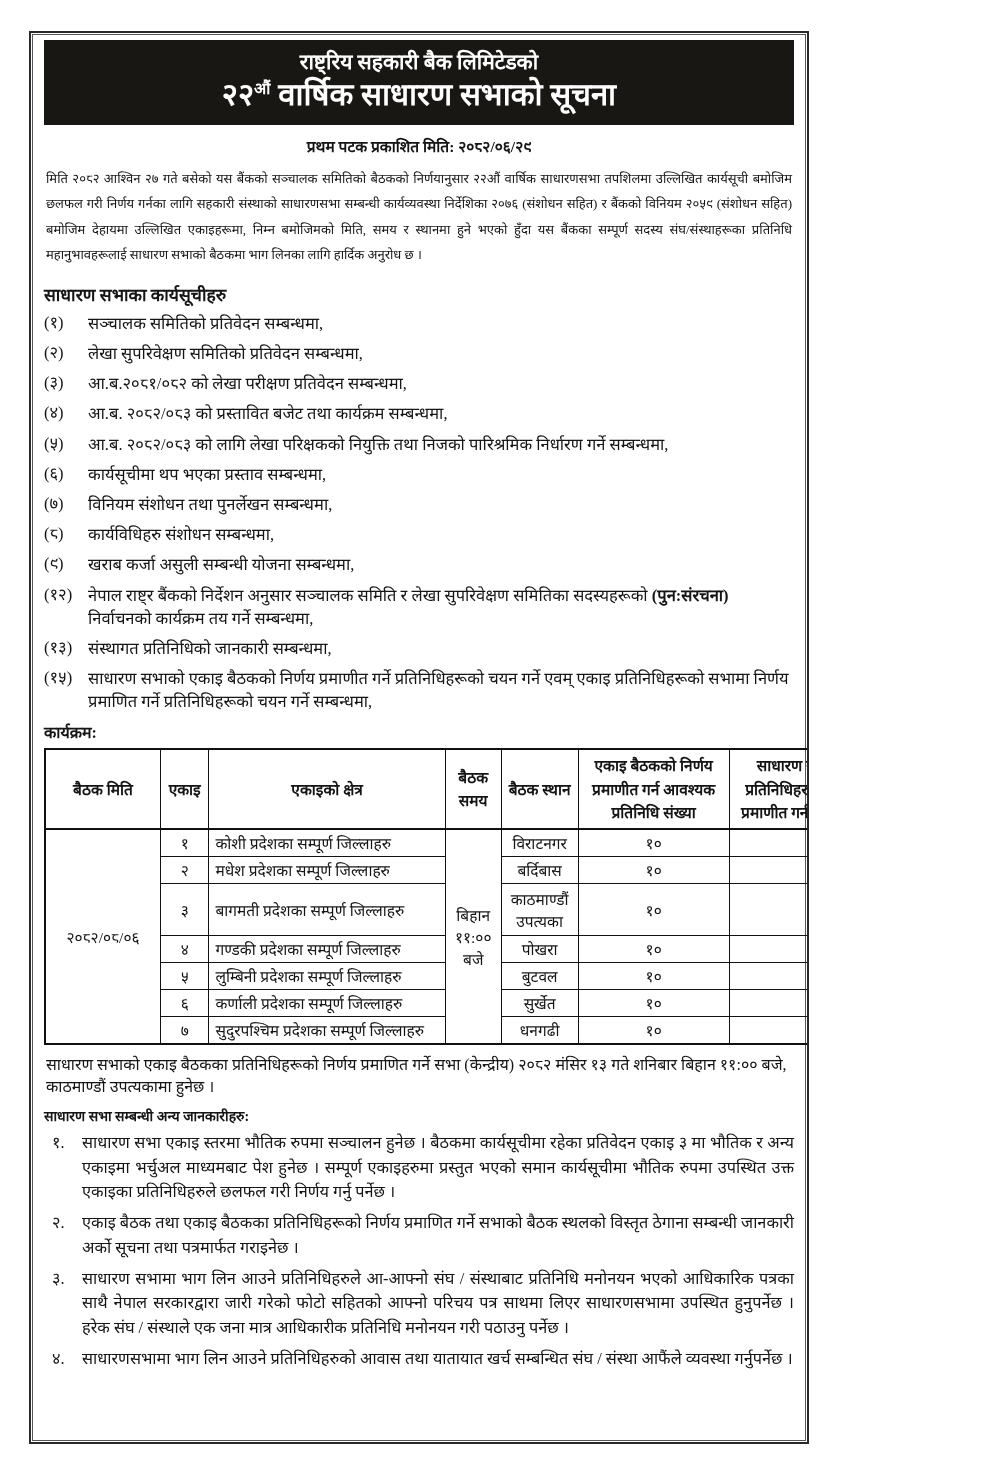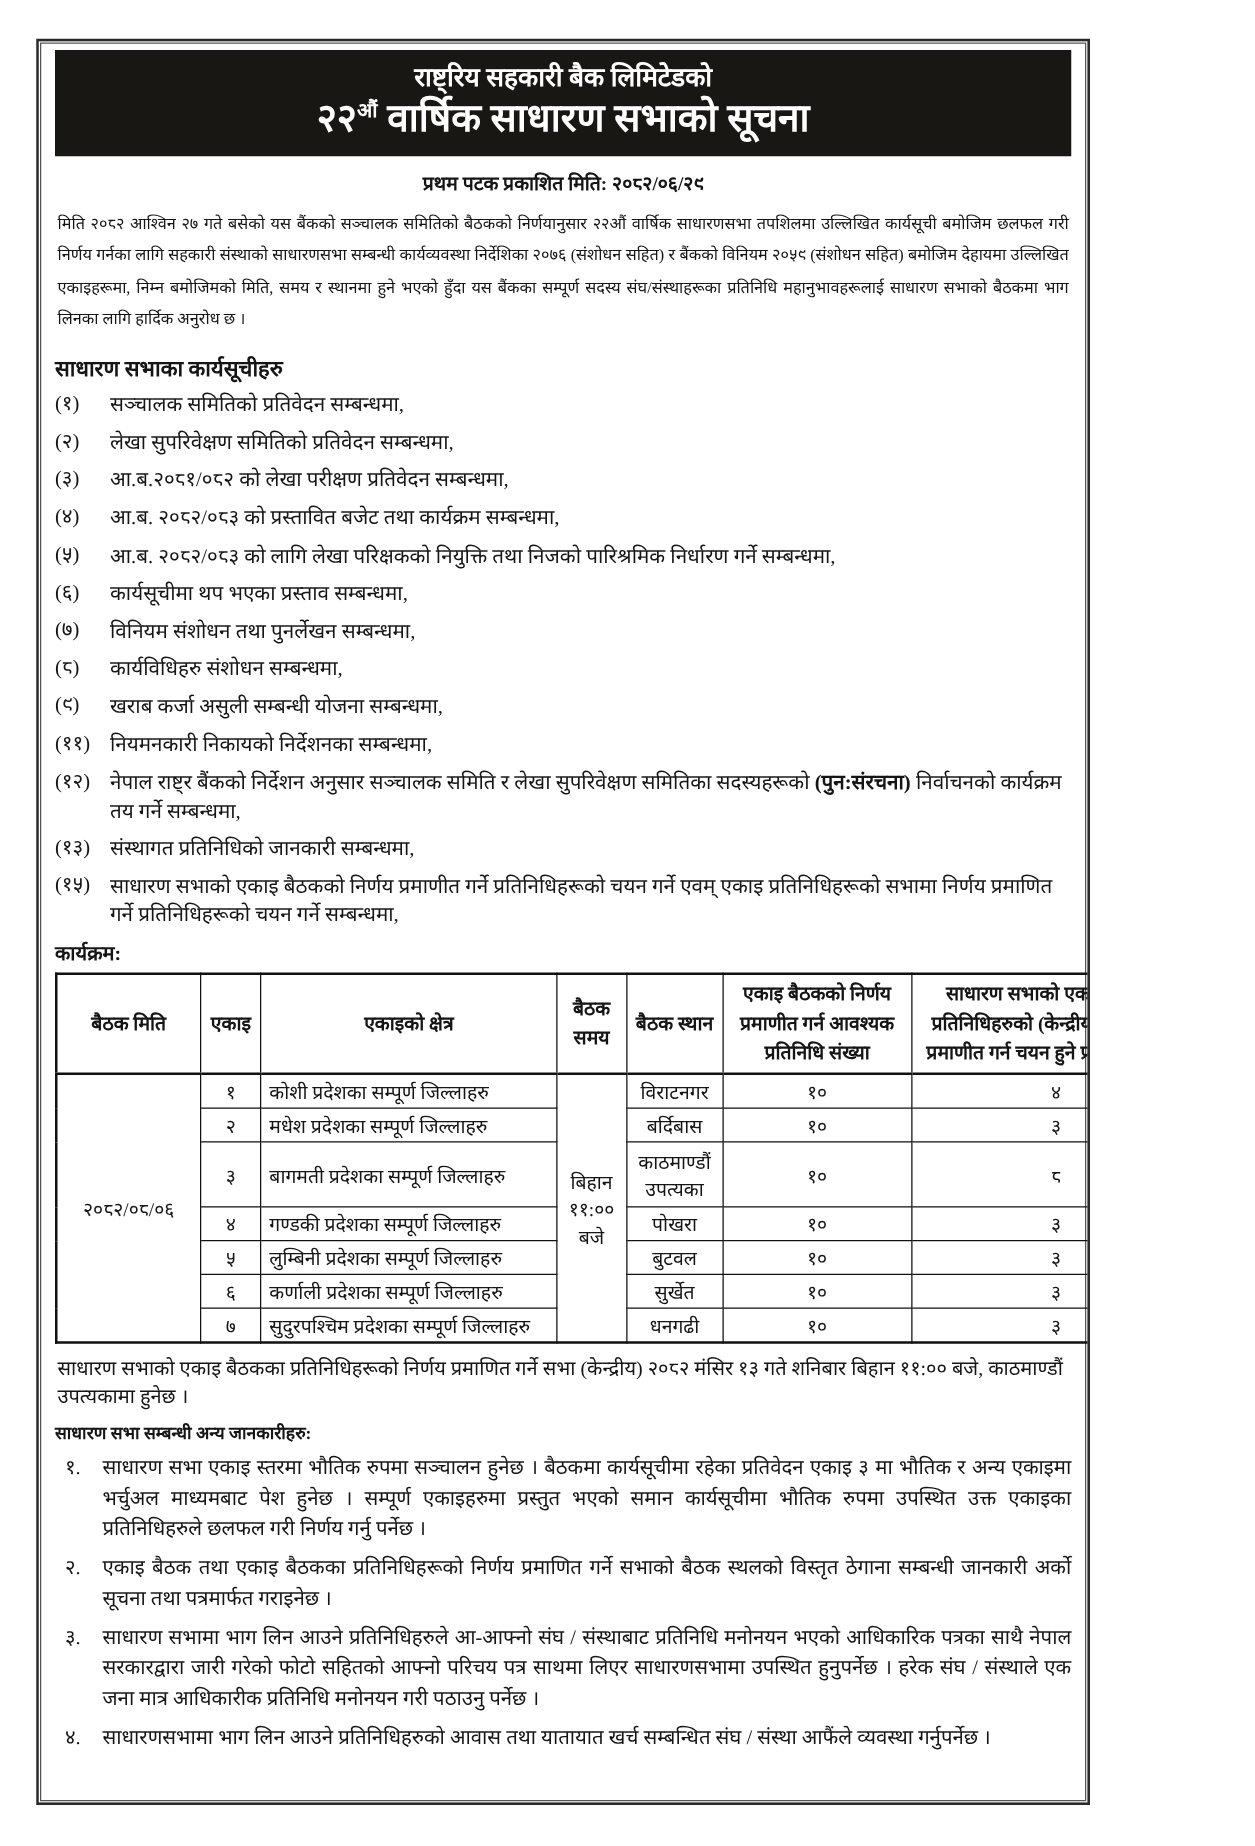--- a/index.html
+++ b/index.html
@@ -5,21 +5,21 @@
   * { box-sizing: border-box; margin: 0; padding: 0; }
   html, body {
     width: 1004px; height: 1477px;
     background: #ffffff;
     color: #151515;
     font-family: "Liberation Serif", "DejaVu Serif", serif;
   }
   .page-frame {
     position: absolute;
     left: 29px; top: 31px;
-    width: 843px; height: 1413px;
+    width: 780px; height: 1413px;
     border: 2px solid #2a2a2a;
     box-shadow: inset 0 0 0 1px #ffffff, inset 0 0 0 2px #555;
     background: #fff;
     overflow: hidden;
   }
   .inner { padding: 7px 13px 0 13px; }
 
   
   .banner {
     background: #191714;
@@ -146,24 +146,20 @@
           <span class="num">(७)</span>
           <span class="txt">विनियम संशोधन तथा पुनर्लेखन सम्बन्धमा,</span>
         </li>
       <li>
           <span class="num">(८)</span>
           <span class="txt">कार्यविधिहरु संशोधन सम्बन्धमा,</span>
         </li>
       <li>
           <span class="num">(९)</span>
           <span class="txt">खराब कर्जा असुली सम्बन्धी योजना सम्बन्धमा,</span>
-        </li>
-      <li>
-          <span class="num">(११)</span>
-          <span class="txt">नियमनकारी निकायको निर्देशनका सम्बन्धमा,</span>
         </li>
       <li>
           <span class="num">(१२)</span>
           <span class="txt"><span>नेपाल राष्ट्र बैंकको निर्देशन अनुसार सञ्चालक समिति र लेखा सुपरिवेक्षण समितिका सदस्यहरूको </span><b>(पुन:संरचना)</b><span> निर्वाचनको कार्यक्रम तय गर्ने सम्बन्धमा,</span></span>
         </li>
       <li>
           <span class="num">(१३)</span>
           <span class="txt">संस्थागत प्रतिनिधिको जानकारी सम्बन्धमा,</span>
         </li>
       <li>

